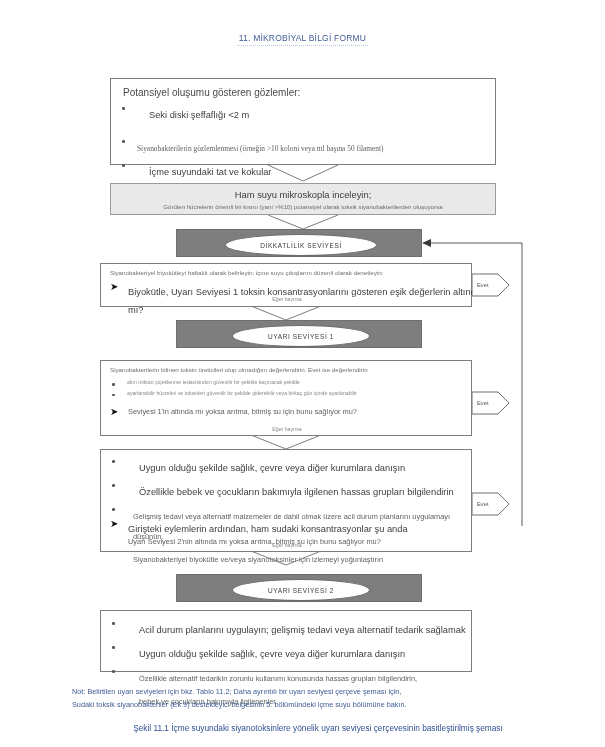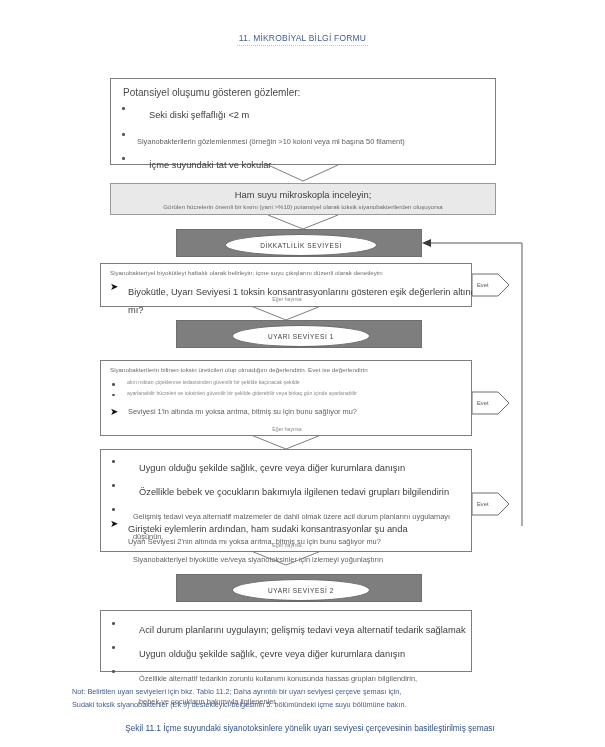--- a/index.html
+++ b/index.html
@@ -70,41 +70,41 @@
     position:absolute;left:5px;top:50%;transform:translateY(-50%);
     font-size:5.8px;color:#555;
   }
 
   
   .note{
     position:absolute;left:72px;top:686px;width:470px;
     font-size:7.3px;line-height:1.55;color:#3f5c94;
   }
   .caption{
-    position:absolute;left:60px;top:723px;width:500px;text-align:center;
+    position:absolute;left:68px;top:723px;width:500px;text-align:center;
     font-size:8.3px;color:#2f4f8f;
   }
   .stack > div{margin-bottom:2px;}
 </style>
 </head>
 <body>
 
 <div class="page">
 
   <div class="doc-title">
     <span class="u">11. MİKROBİYAL BİLGİ FORMU</span>
   </div>
 
   <div class="box" style="left:110px;top:78px;width:386px;height:87px;">
     <div class="lead" style="position:absolute;left:12px;top:8px;">Potansiyel oluşumu gösteren gözlemler:</div>
     <ul class="blist" style="position:absolute;left:0;top:24px;width:386px;">
       <li style="padding-left:38px;">
         <span class="big">Seki diski şeffaflığı &lt;2 m</span>
       </li>
-      <li style="margin-top:6px;">
+      <li style="margin-top:13px;font-family:Liberation Serif, serif;">
         <span class="mid">Siyanobakterilerin gözlemlenmesi (örneğin &gt;10 koloni veya ml başına 50 filament)</span>
       </li>
       <li style="margin-top:2px;padding-left:38px;">
         <span class="big">İçme suyundaki tat ve kokular</span>
       </li>
     </ul>
   </div>
 
   <div class="chev" style="left:268px;top:165px;">
     <svg width="70" height="18" viewBox="0 0 70 18">
@@ -187,21 +187,21 @@
       <polyline points="0,0 35,14 70,0" fill="none" stroke="#7d7d7d" stroke-width="1"></polyline>
     </svg>
   </div>
 
   <div class="box" style="left:100px;top:449px;width:372px;height:103px;">
     <ul class="blist" style="position:absolute;left:0;top:6px;width:372px;">
       <li style="padding-left:38px;">
         <span class="big">Uygun olduğu şekilde sağlık, çevre veya diğer kurumlara danışın</span>
       </li>
       <li style="padding-left:38px;">
-        <span class="big">Özellikle bebek ve çocukların bakımıyla ilgilenen tedavi grupları bilgilendirin</span>
+        <span class="big">Özellikle bebek ve çocukların bakımıyla ilgilenen hassas grupları bilgilendirin</span>
       </li>
       <li style="padding-left:32px;">
         <span class="mid">Gelişmiş tedavi veya alternatif malzemeler de dahil olmak üzere acil durum planlarını uygulamayı düşünün.</span>
       </li>
       <li class="nobullet" style="padding-left:32px;margin-top:-1px;">
         <span class="mid">Siyanobakteriyel biyokütle ve/veya siyanotoksinler için izlemeyi yoğunlaştırın</span>
       </li>
     </ul>
     <div class="arrowline" style="position:absolute;left:9px;top:68px;width:358px;">
       <span class="ar">➤</span>

